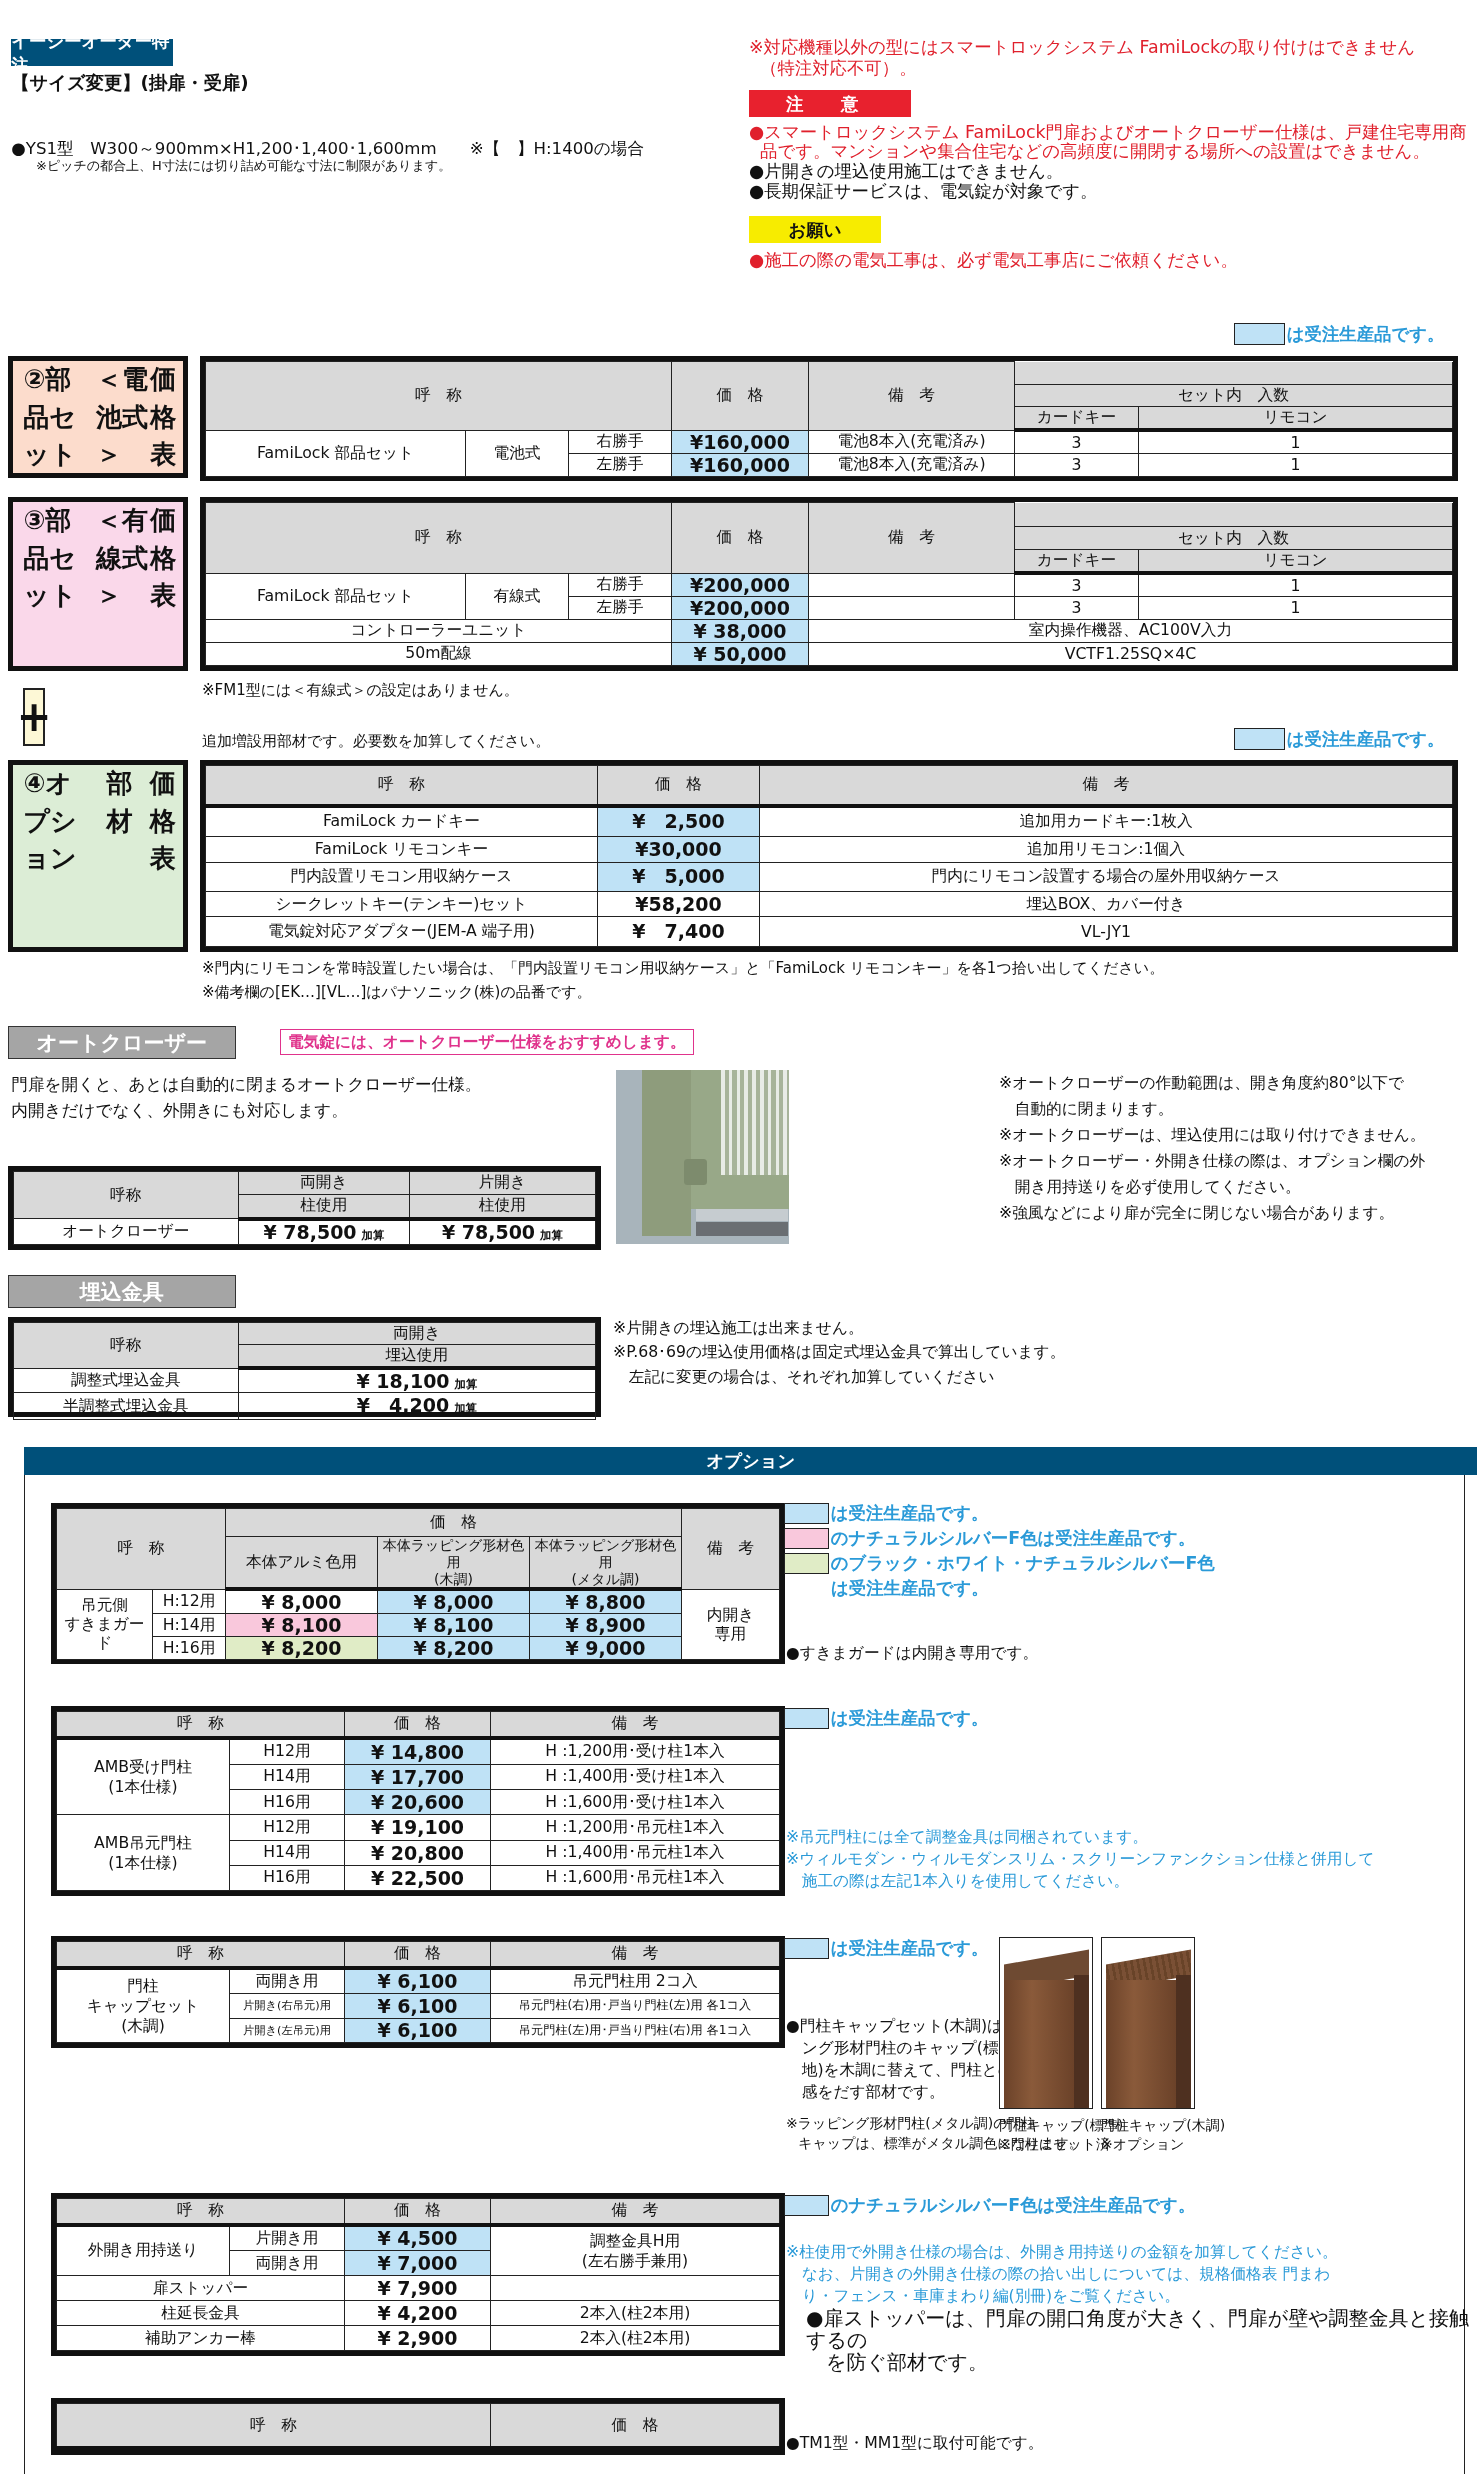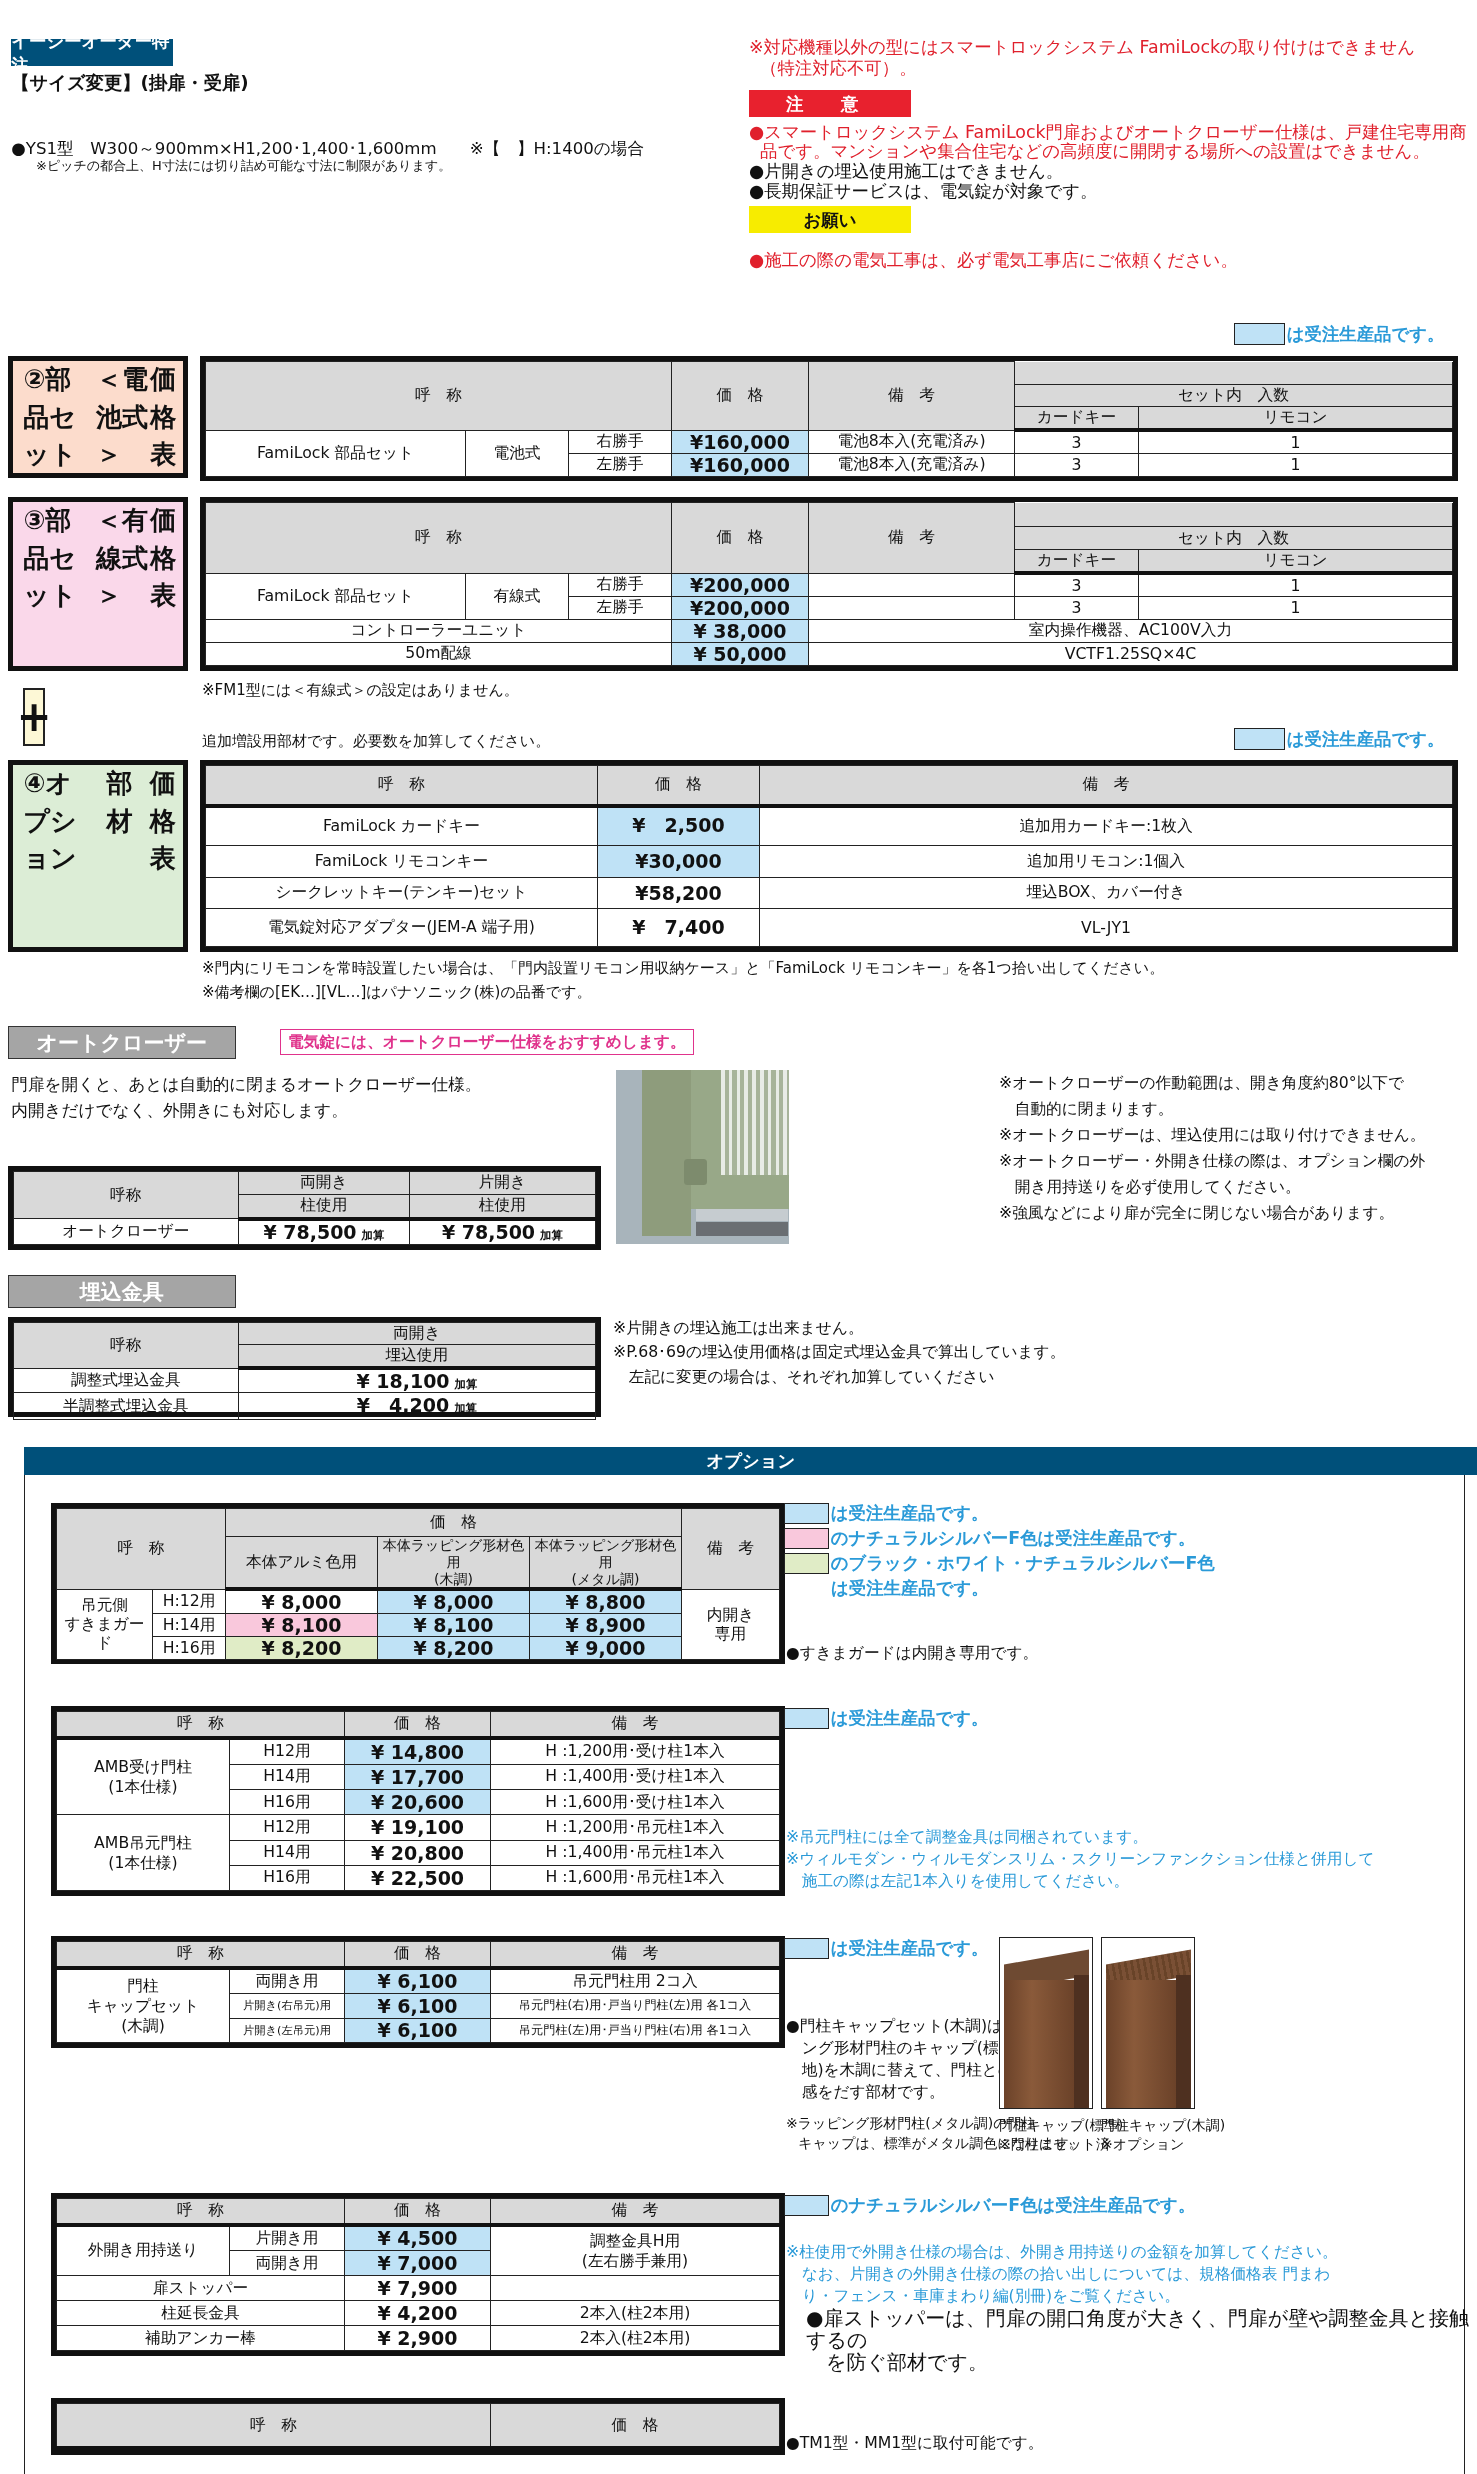--- a/index.html
+++ b/index.html
@@ -36,21 +36,21 @@
 <div class="abs" style="left:11.3px;top:138px;font-size:16.6px">●YS1型　W300～900mm×H1,200･1,400･1,600mm　　※【　】H:1400の場合</div>
 <div class="abs" style="left:36px;top:157px;font-size:13px">※ピッチの都合上、H寸法には切り詰め可能な寸法に制限があります。</div>
 
 <div class="abs red" style="left:749px;top:35px;font-size:17.4px">※対応機種以外の型にはスマートロックシステム FamiLockの取り付けはできません</div>
 <div class="abs red" style="left:760px;top:56px;font-size:17.4px">（特注対応不可）。</div>
 <div class="abs bar-red" style="left:749px;top:90px;width:162px;height:27px">注 意</div>
 <div class="abs red" style="left:749px;top:120px;font-size:17.4px">●スマートロックシステム FamiLock門扉およびオートクローザー仕様は、戸建住宅専用商</div>
 <div class="abs red" style="left:760px;top:139px;font-size:17.4px">品です。マンションや集合住宅などの高頻度に開閉する場所への設置はできません。</div>
 <div class="abs" style="left:749px;top:159px;font-size:17.4px">●片開きの埋込使用施工はできません。</div>
 <div class="abs" style="left:749px;top:179px;font-size:17.4px">●長期保証サービスは、電気錠が対象です。</div>
-<div class="abs bar-yel" style="left:749px;top:206px;width:162px;height:27px">お願い</div>
+<div class="abs bar-yel" style="left:749px;top:216px;width:132px;height:27px">お願い</div>
 <div class="abs red" style="left:749px;top:248px;font-size:17.4px">●施工の際の電気工事は、必ず電気工事店にご依頼ください。</div>
 
 <div class="abs legend" style="left:1234px;top:322px">
   <span class="sw"></span>
   <span>は受注生産品です。</span>
 </div>
 
 <div class="abs sidebox" style="left:7.8px;top:356px;width:51px;height:122px;width:180px;background:#fcdccc">
   <span>②部品セット</span>
   <span style="padding-left:8.7px">＜電池式＞</span>
@@ -189,20 +189,25 @@
         </tr>
   <tr>
           <td>FamiLock カードキー</td>
           <td class="price b">¥　2,500</td>
           <td>追加用カードキー:1枚入</td>
         </tr>
   <tr>
           <td>FamiLock リモコンキー</td>
           <td class="price b">¥30,000</td>
           <td>追加用リモコン:1個入</td>
+        </tr>
+  <tr>
+          <td>門内設置リモコン用収納ケース</td>
+          <td class="price b">¥　5,000</td>
+          <td>門内にリモコン設置する場合の屋外用収納ケース</td>
         </tr>
   <tr>
           <td>シークレットキー(テンキー)セット</td>
           <td class="price">¥58,200</td>
           <td>埋込BOX、カバー付き</td>
         </tr>
   <tr>
           <td>電気錠対応アダプター(JEM-A 端子用)</td>
           <td class="price">¥　7,400</td>
           <td>VL-JY1</td>

